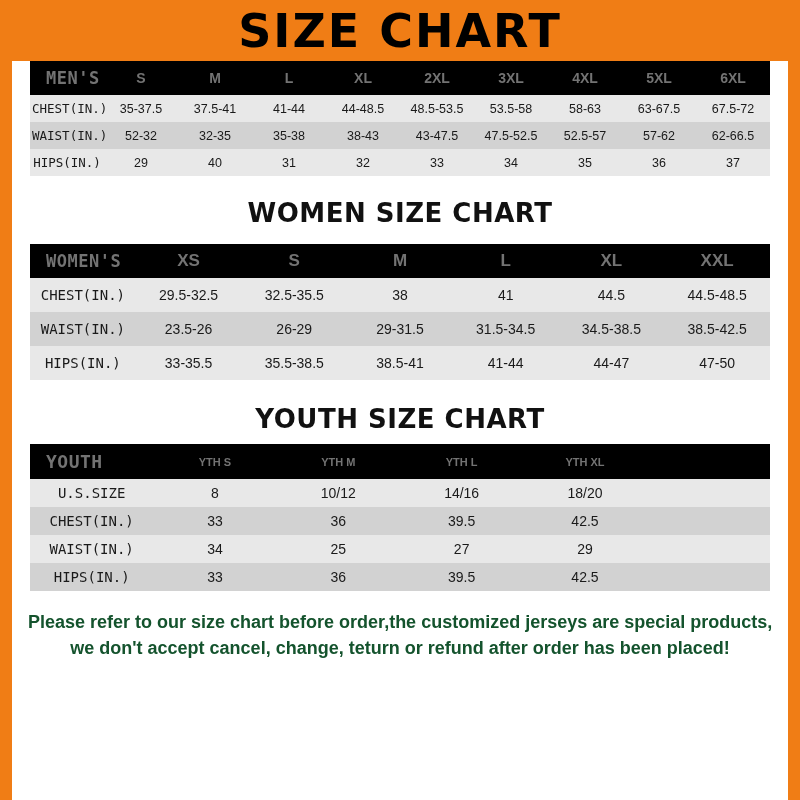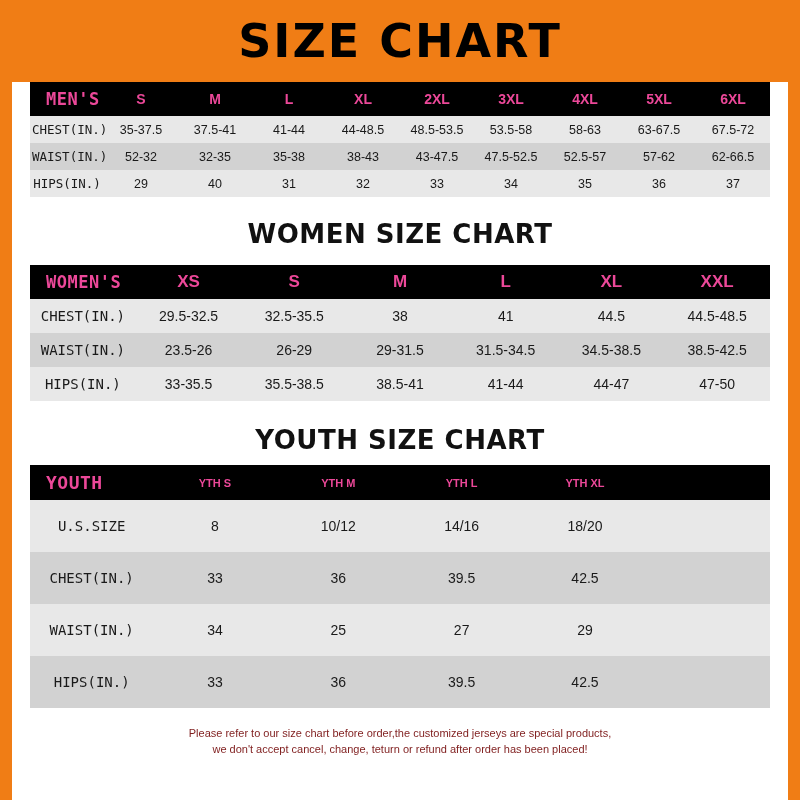--- a/index.html
+++ b/index.html
@@ -16,21 +16,21 @@
   .page {
     position: relative;
     width: 800px;
     height: 800px;
     box-sizing: border-box;
     border-left: 12px solid #f07d15;
     border-right: 12px solid #f07d15;
     background: #ffffff;
   }
   .banner {
-    height: 82px;
+    height: 61px;
     background: #f07d15;
     display: flex;
     align-items: center;
     justify-content: center;
     margin: 0 -12px;
   }
   .banner-title {
     font-family: "DejaVu Sans", sans-serif;
     font-weight: bold;
     font-size: 46px;
@@ -61,21 +61,21 @@
   table.size-table th,
   table.size-table td {
     text-align: center;
     font-family: "Liberation Sans", sans-serif;
   }
   
   .size-table thead tr {
     background: #000000;
   }
   .size-table thead th {
-    color: #ec4899;
+    color: #737373;
     font-size: 15px;
     font-weight: bold;
     padding: 7px 14px;
   }
   .size-table thead th.first-col {
     font-family: "DejaVu Sans Mono", monospace;
     font-size: 17px;
     letter-spacing: 0.5px;
     text-align: left;
     padding-left: 16px;
@@ -100,29 +100,30 @@
   #men-table tbody td { font-size: 12.5px; }
 
   
   #women-table thead th { font-size: 17px; }
   #women-table thead th.first-col { font-size: 17px; }
   #women-table tbody td { font-size: 14px; padding: 9px 2px; }
 
   
   #youth-table thead th { font-size: 11px; }
   #youth-table thead th.first-col { font-size: 18px; }
-  #youth-table tbody td { font-size: 14px; padding: 18px 2px; }
+  #youth-table tbody td { font-size: 14px; padding: 6px 2px; }
 
   .notice {
     margin: 18px 16px 0;
-    color: #7f1d1d;
-    font-size: 11px;
+    color: #14532d;
+    font-size: 18px;
     line-height: 1.45;
     text-align: center;
     font-family: "Liberation Sans", sans-serif;
+    font-weight: bold;
   }
   .notice div { white-space: nowrap; }
 </style>
 </head>
 <body>
 
 <div class="page">
 
   <div class="banner">
     <div class="banner-title">SIZE CHART</div>

